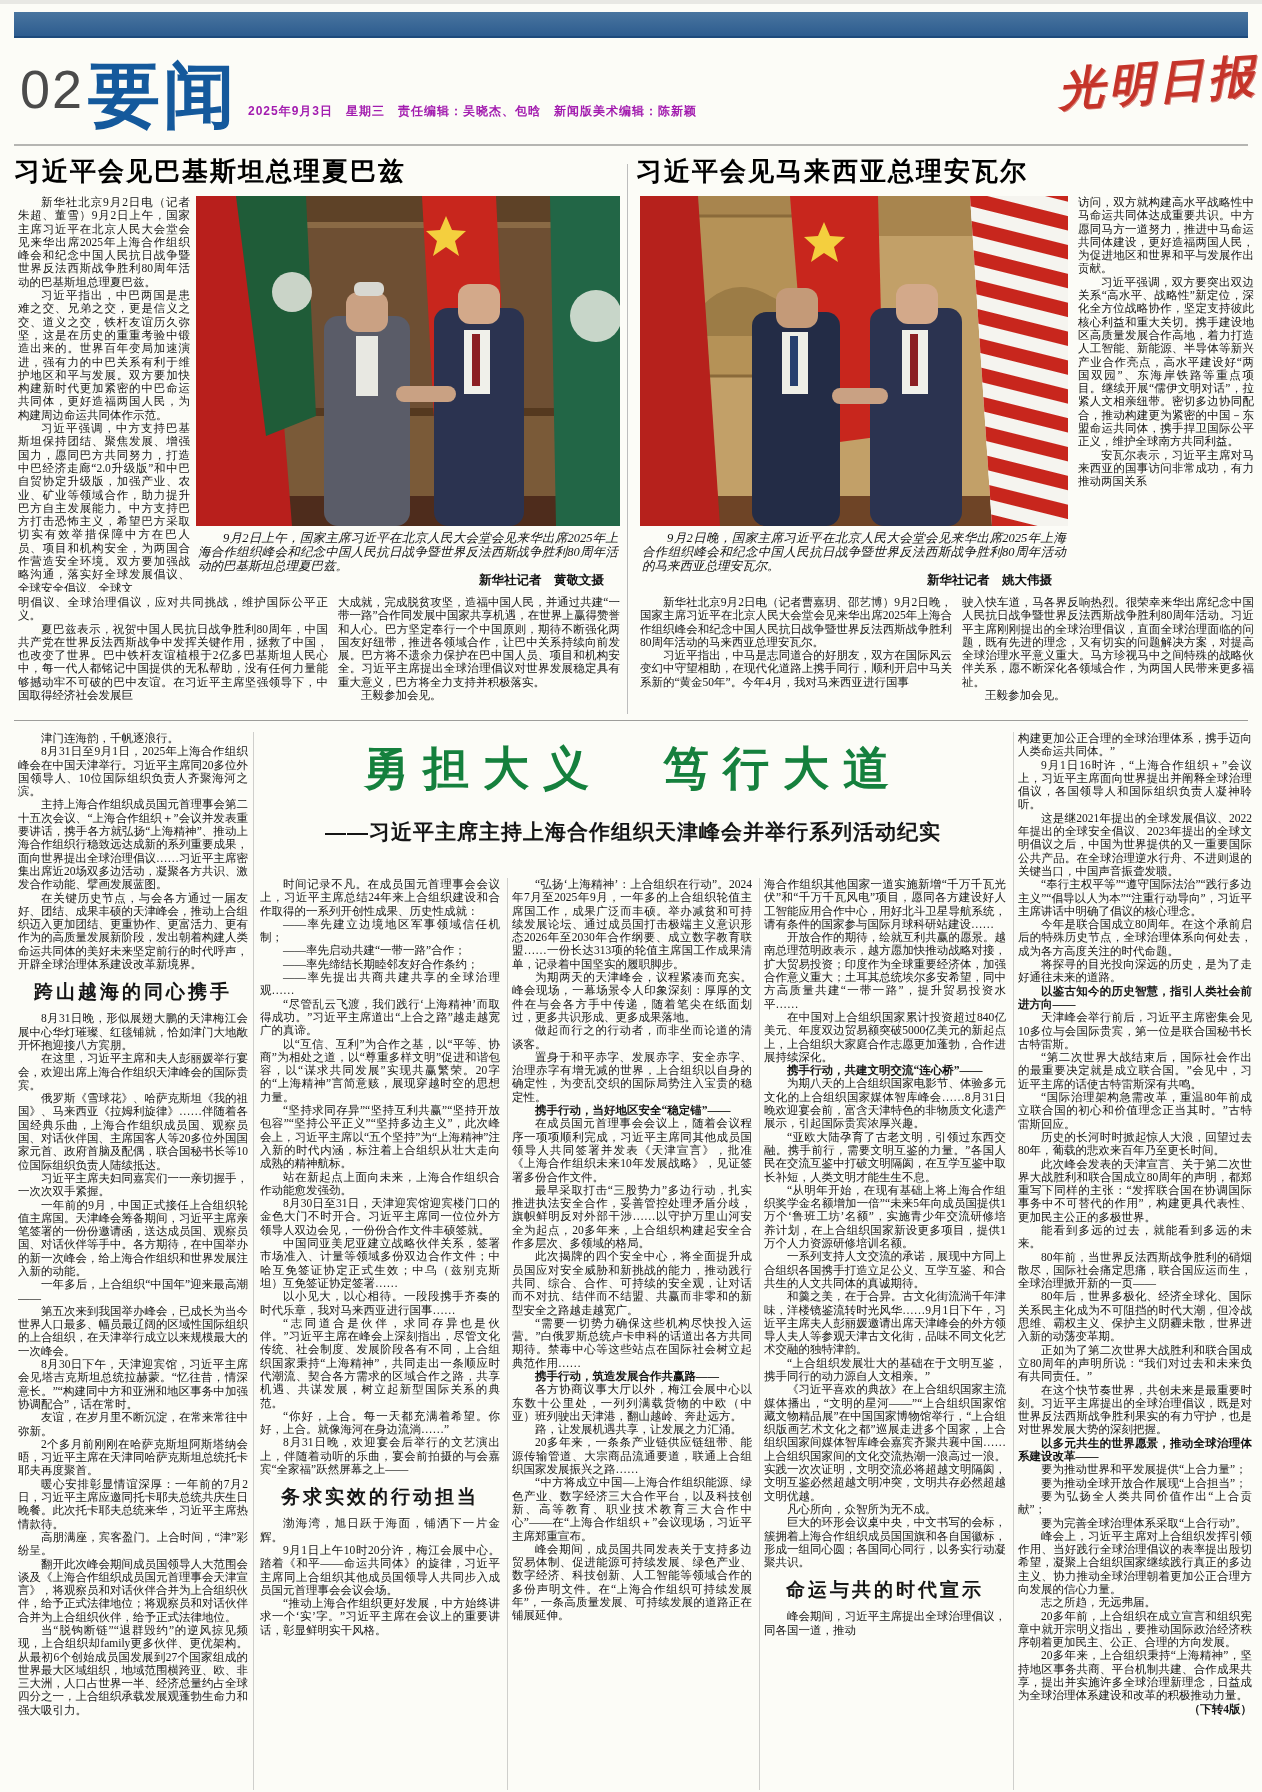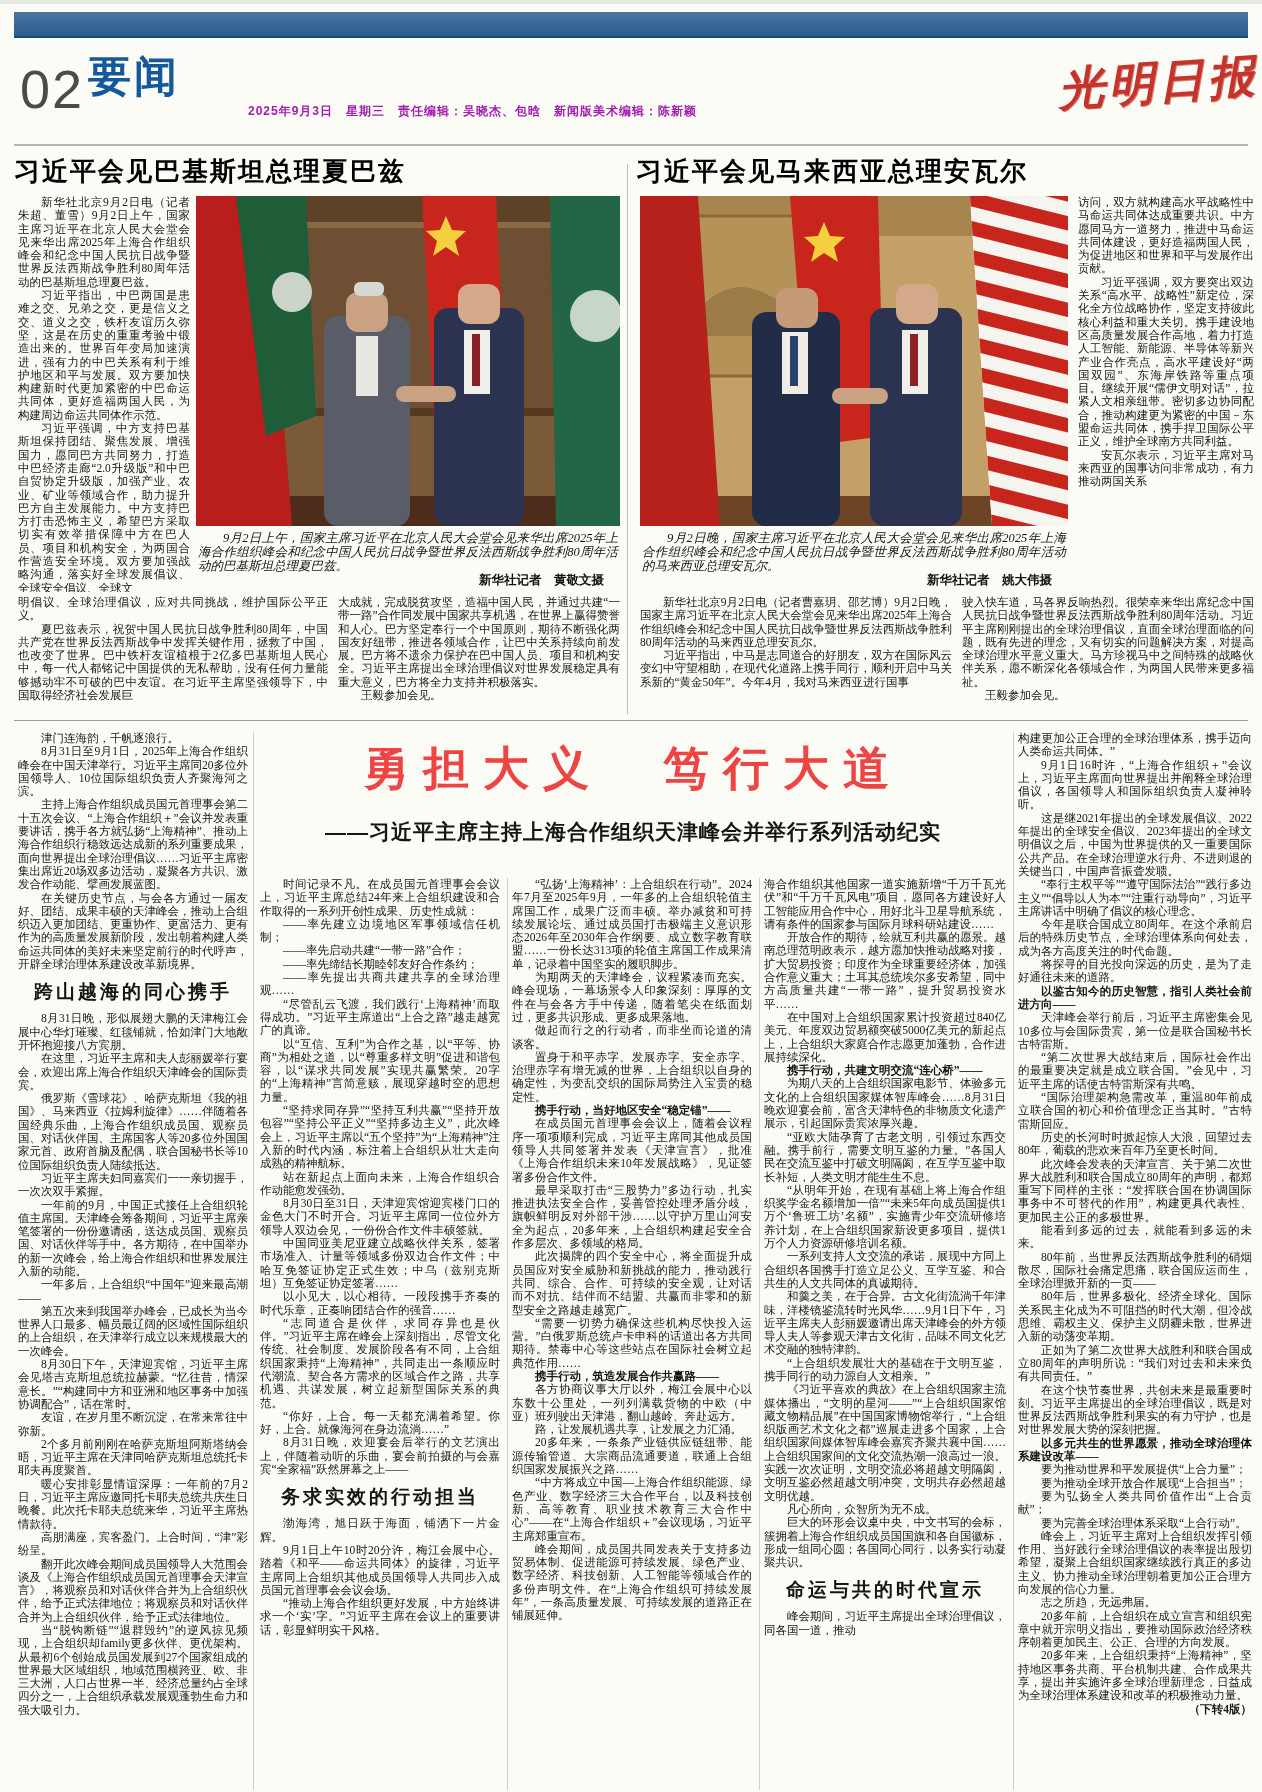--- a/index.html
+++ b/index.html
@@ -3,21 +3,21 @@
 <meta charset="utf-8">
 <style>
   html,body{margin:0;padding:0;background:#e8e8e4;}
   .page{position:relative;width:1262px;height:1792px;margin:4px auto;background:#fcfcf7;
         font-family:"Liberation Serif","DejaVu Serif",serif;color:#151515;overflow:hidden;}
   .abs{position:absolute;}
 
   
   .topbar{left:14px;top:8px;width:1234px;height:24px;background:linear-gradient(#49759f,#2d5c8f);border-bottom:2px solid #1d4a7c;}
   .pagenum{left:20px;top:54px;font-family:"Liberation Sans",sans-serif;font-size:54px;color:#4b4b4b;letter-spacing:2px;}
-  .sectitle{left:88px;top:44px;font-family:"Liberation Sans",sans-serif;font-weight:bold;font-size:43px;color:#14599c;letter-spacing:3px;}
+  .sectitle{left:88px;top:44px;font-family:"Liberation Sans",sans-serif;font-weight:bold;font-size:72px;color:#14599c;letter-spacing:3px;}
   .edinfo{left:248px;top:99px;font-family:"Liberation Sans",sans-serif;font-weight:bold;font-size:12px;color:#a21caf;letter-spacing:1px;}
   .logo{left:1058px;top:48px;width:200px;font-size:46px;font-weight:bold;font-style:italic;color:#c5342a;
         transform:rotate(-4deg);letter-spacing:4px;text-shadow:1px 1px 0 #d98078;}
   .headrule{left:14px;top:140px;width:1234px;border-top:2px solid #b5b5b2;}
 
   
   .hl{font-family:"Liberation Sans","DejaVu Sans",sans-serif;font-weight:bold;font-size:26px;color:#000;
       text-align:left;letter-spacing:2px;}
   .hl-left{left:14px;top:150px;width:606px;}
   .hl-right{left:636px;top:150px;width:616px;}
@@ -50,21 +50,21 @@
   .caption{font-size:12.5px;line-height:14px;text-align:justify;font-style:italic;color:#111;}
   .caption p{margin:0;text-indent:2em;}
   .caption .credit{font-style:normal;font-family:"Liberation Sans",sans-serif;font-weight:bold;
                    text-align:right;text-indent:0;padding-right:14px;}
   .l-caption{left:198px;top:527px;width:420px;}
   .r-caption{left:642px;top:527px;width:424px;}
 
   
   .f-head{left:256px;top:734px;width:754px;height:132px;text-align:center;}
   .f-title{font-family:"Liberation Sans","DejaVu Sans",sans-serif;font-weight:bold;font-size:46px;
-           letter-spacing:14px;color:#ef4444;white-space:nowrap;}
+           letter-spacing:14px;color:#15803d;white-space:nowrap;}
   .f-sub{font-family:"Liberation Sans",sans-serif;font-weight:bold;font-size:21px;margin-top:18px;letter-spacing:1px;}
   .f-col1{left:18px;top:728px;width:230px;height:1058px;}
   .f-col2{left:260px;top:874px;width:240px;height:912px;}
   .f-col3{left:512px;top:874px;width:240px;height:912px;}
   .f-col4{left:764px;top:874px;width:242px;height:912px;}
   .f-col5{left:1018px;top:728px;width:234px;height:1058px;}
   .vr{border-left:1px solid #cfcfcc;}
   .vr1{left:253px;top:728px;height:1058px;}
   .vr2{left:507px;top:874px;height:912px;}
   .vr3{left:759px;top:874px;height:912px;}
@@ -226,21 +226,21 @@
       <p>——率先建立边境地区军事领域信任机制；</p>
       <p>——率先启动共建“一带一路”合作；</p>
       <p>——率先缔结长期睦邻友好合作条约；</p>
       <p>——率先提出共商共建共享的全球治理观……</p>
       <p>“尽管乱云飞渡，我们践行‘上海精神’而取得成功。”习近平主席道出“上合之路”越走越宽广的真谛。</p>
       <p>以“互信、互利”为合作之基，以“平等、协商”为相处之道，以“尊重多样文明”促进和谐包容，以“谋求共同发展”实现共赢繁荣。20字的“上海精神”言简意赅，展现穿越时空的思想力量。</p>
       <p>“坚持求同存异”“坚持互利共赢”“坚持开放包容”“坚持公平正义”“坚持多边主义”，此次峰会上，习近平主席以“五个坚持”为“上海精神”注入新的时代内涵，标注着上合组织从壮大走向成熟的精神航标。</p>
       <p>站在新起点上面向未来，上海合作组织合作动能愈发强劲。</p>
       <p>8月30日至31日，天津迎宾馆迎宾楼门口的金色大门不时开合。习近平主席同一位位外方领导人双边会见，一份份合作文件丰硕签就。</p>
       <p>中国同亚美尼亚建立战略伙伴关系，签署市场准入、计量等领域多份双边合作文件；中哈互免签证协定正式生效；中乌（兹别克斯坦）互免签证协定签署……</p>
-      <p>以小见大，以心相待。一段段携手齐奏的时代乐章，正奏响团结合作的强音……</p>
+      <p>以小见大，以心相待。一段段携手齐奏的时代乐章，我对马来西亚进行国事……</p>
       <p>“志同道合是伙伴，求同存异也是伙伴。”习近平主席在峰会上深刻指出，尽管文化传统、社会制度、发展阶段各有不同，上合组织国家秉持“上海精神”，共同走出一条顺应时代潮流、契合各方需求的区域合作之路，共享机遇、共谋发展，树立起新型国际关系的典范。</p>
       <p>“你好，上合。每一天都充满着希望。你好，上合。就像海河在身边流淌……”</p>
       <p>8月31日晚，欢迎宴会后举行的文艺演出上，伴随着动听的乐曲，宴会前拍摄的与会嘉宾“全家福”跃然屏幕之上——</p>
       <p class="subhead">务求实效的行动担当</p>
       <p>渤海湾，旭日跃于海面，铺洒下一片金辉。</p>
       <p>9月1日上午10时20分许，梅江会展中心。踏着《和平——命运共同体》的旋律，习近平主席同上合组织其他成员国领导人共同步入成员国元首理事会会议会场。</p>
       <p>“推动上海合作组织更好发展，中方始终讲求一个‘实’字。”习近平主席在会议上的重要讲话，彰显鲜明实干风格。</p>
     </div>
   <div class="abs col f-col3">
       <p>“弘扬‘上海精神’：上合组织在行动”。2024年7月至2025年9月，一年多的上合组织轮值主席国工作，成果广泛而丰硕。举办减贫和可持续发展论坛、通过成员国打击极端主义意识形态2026年至2030年合作纲要、成立数字教育联盟……一份长达313项的轮值主席国工作成果清单，记录着中国坚实的履职脚步。</p>

